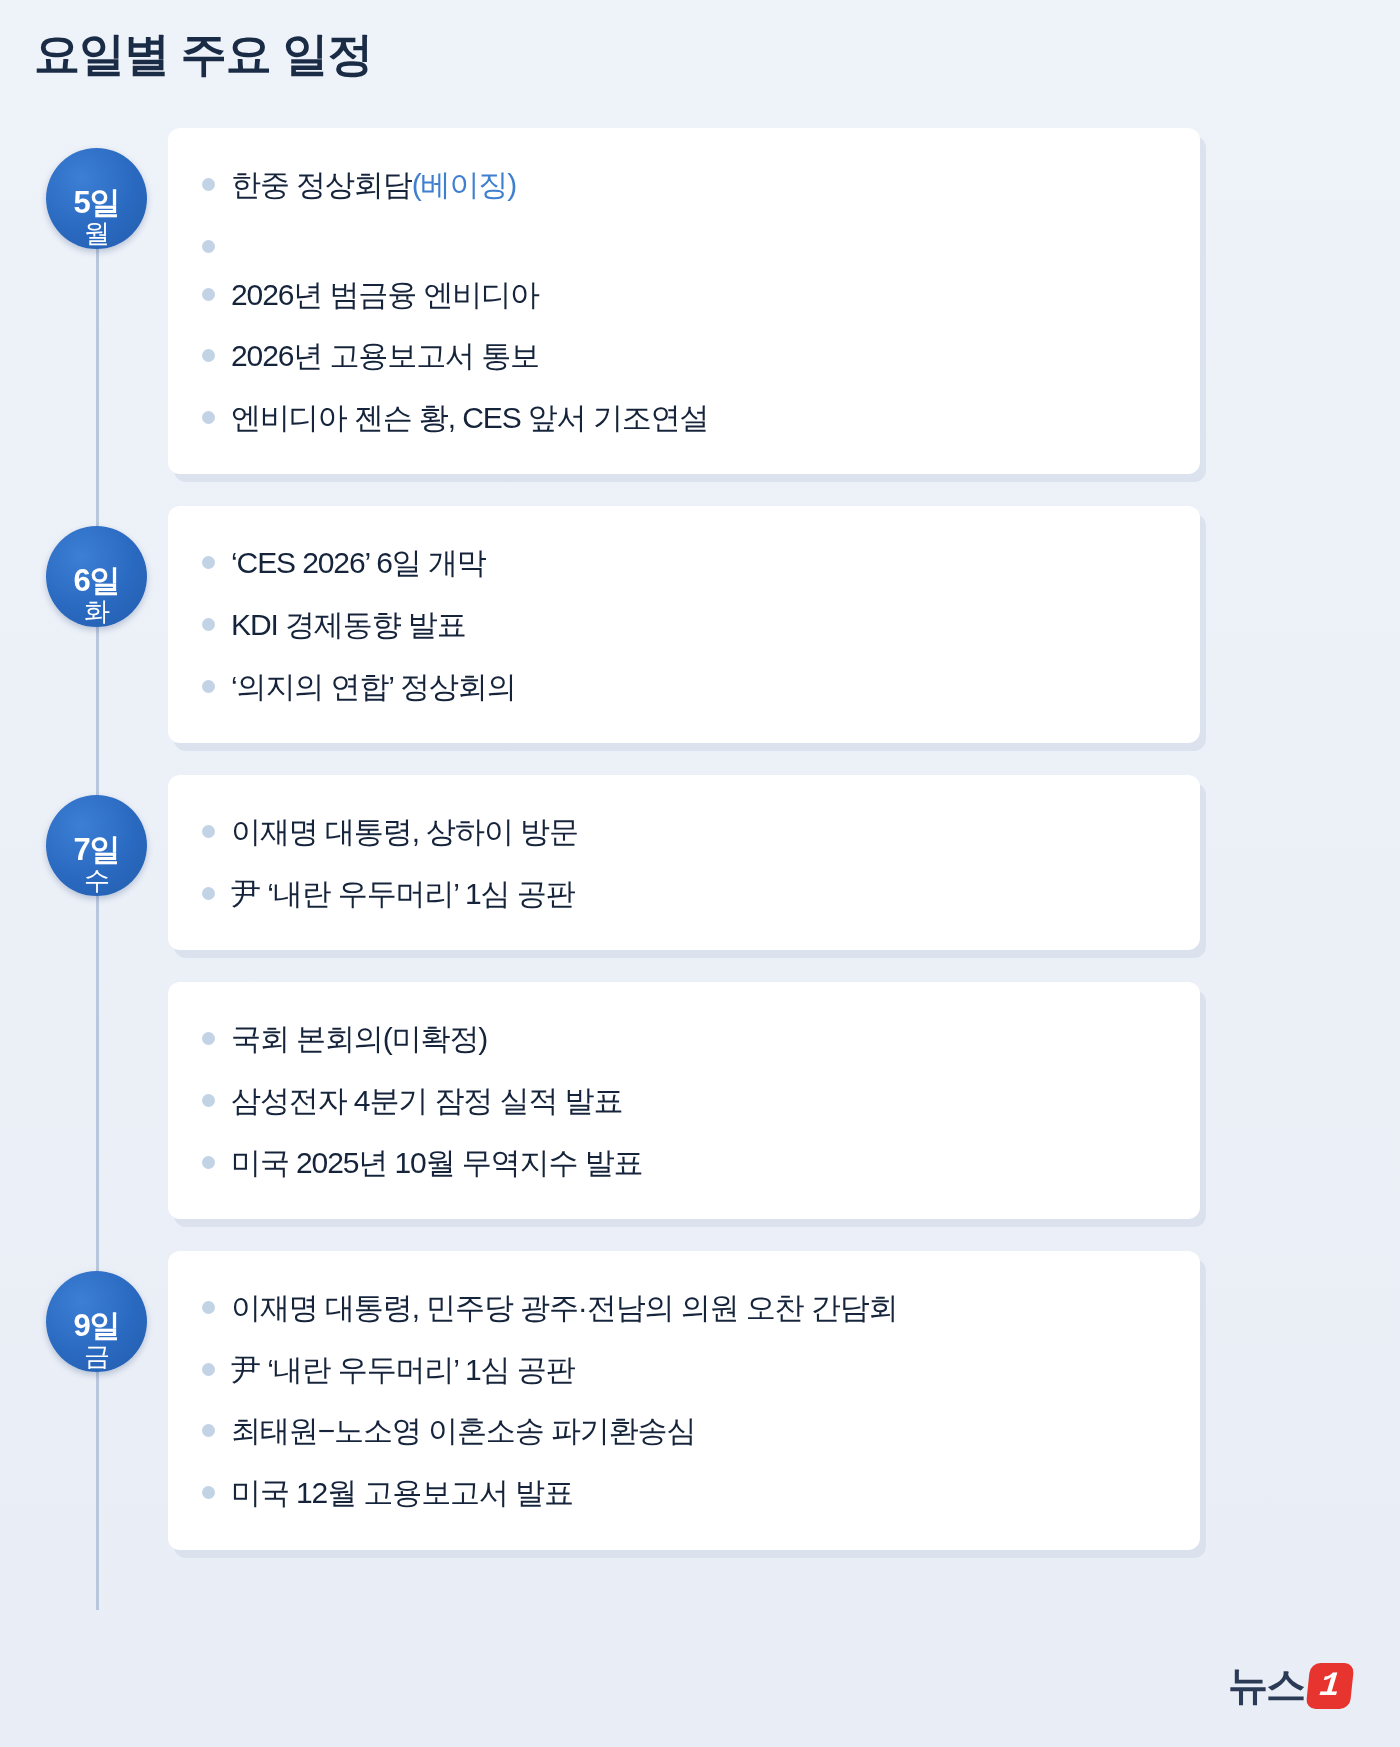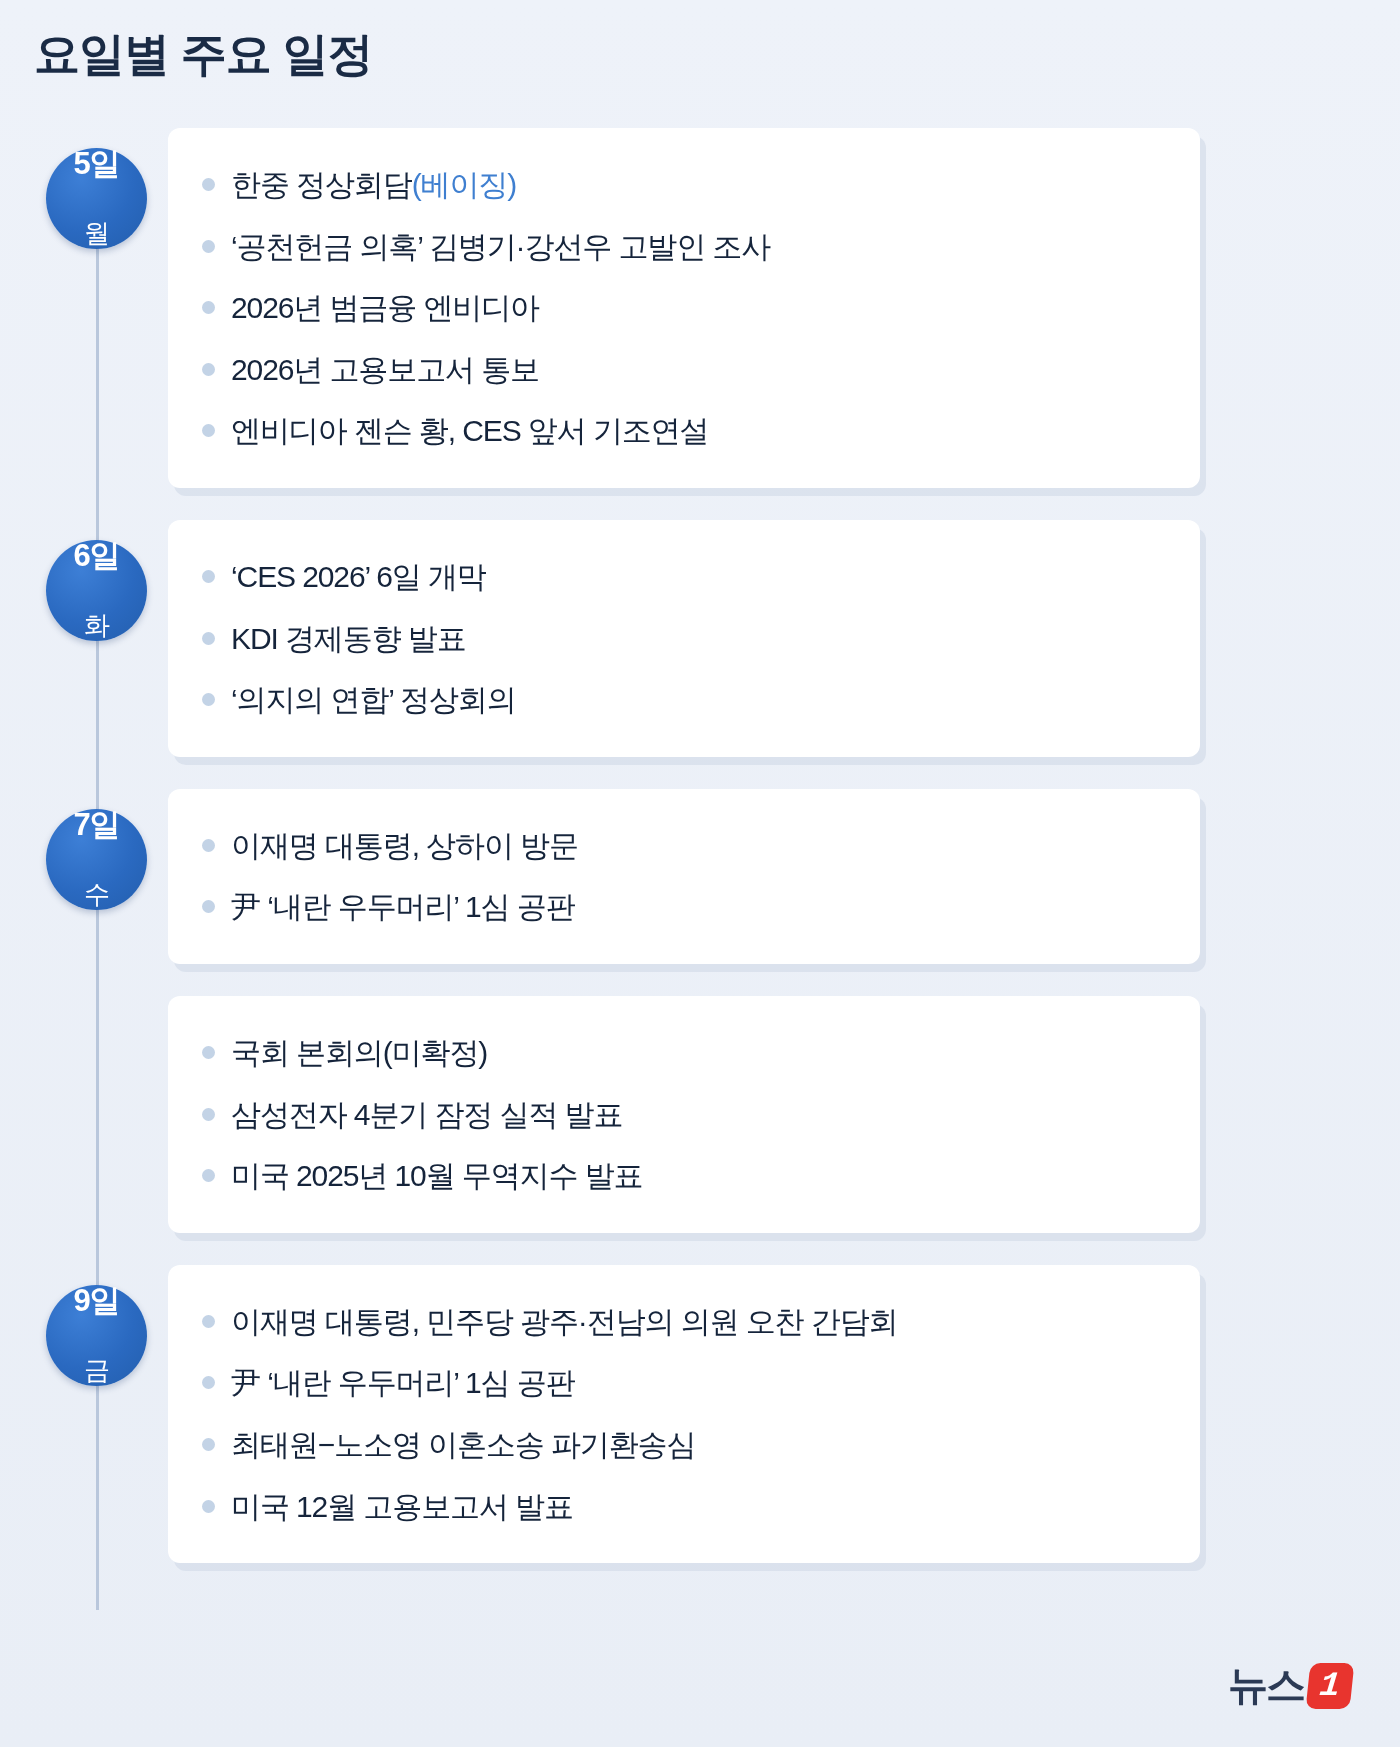--- a/index.html
+++ b/index.html
@@ -60,21 +60,21 @@
     left: 46px;
     top: 20px;
     width: 101px;
     height: 101px;
     border-radius: 50%;
     background: radial-gradient(circle at 35% 30%, #3d7fd6 0%, #2a69c0 55%, #235ead 100%);
     color: #ffffff;
     display: flex;
     flex-direction: column;
     align-items: center;
-    justify-content: space-between;
+    justify-content: flex-end;
     box-shadow: 0 3px 6px rgba(30, 60, 110, 0.25);
     z-index: 3;
   }
   .day-badge .d-num {
     font-size: 31px;
     font-weight: bold;
     line-height: 1.05;
     letter-spacing: -1px;
   }
   .day-badge .d-dow {
@@ -166,21 +166,20 @@
           <div class="d-num">5일</div>
           <div class="d-dow">월</div>
         </div>
         <div class="card">
           <div class="item">
             <span class="bullet"></span>
             <span class="text"><span>한중 정상회담</span><span class="sub">(베이징)</span></span>
           </div>
           <div class="item">
             <span class="bullet"></span>
-            <span class="text"><span>‘공천헌금 의혹’ 김병기·강선우 고발인 조사</span></span>
           </div>
           <div class="item">
             <span class="bullet"></span>
             <span class="text"><span>2026년 범금융 엔비디아</span></span>
           </div>
           <div class="item">
             <span class="bullet"></span>
             <span class="text"><span>2026년 고용보고서 통보</span></span>
           </div>
           <div class="item">

